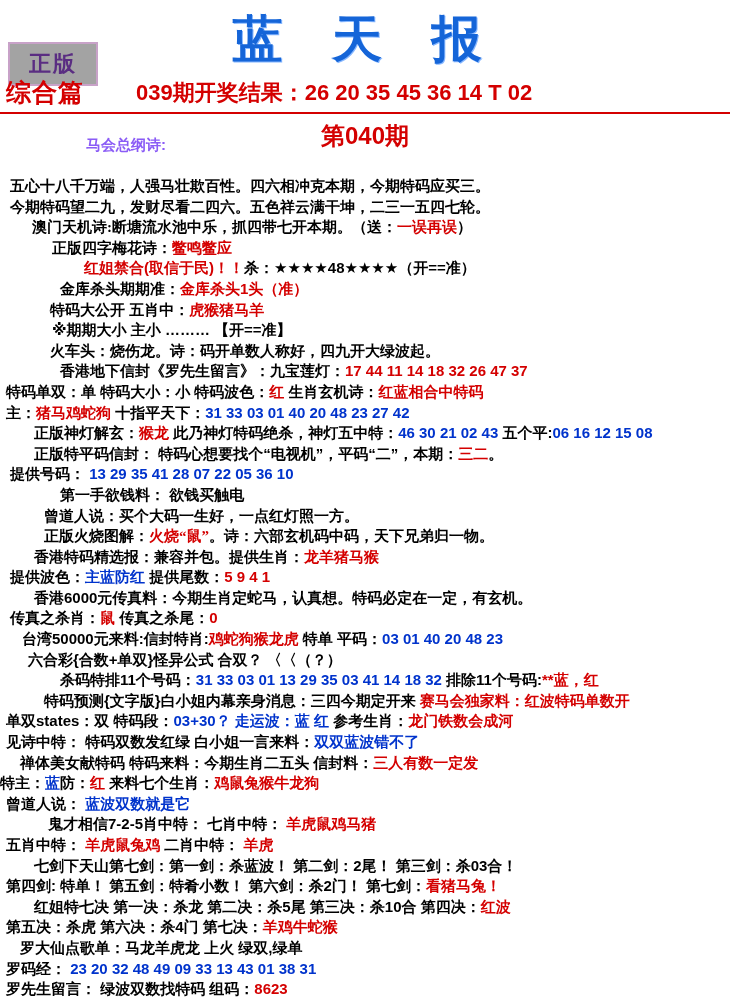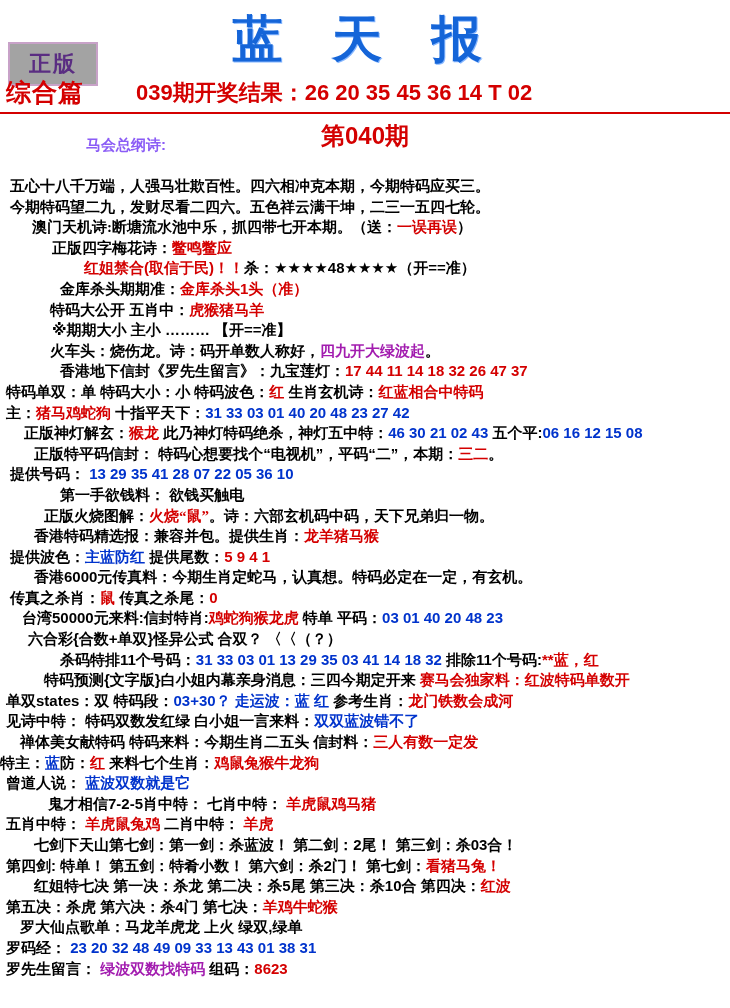--- a/index.html
+++ b/index.html
@@ -57,21 +57,21 @@
   }
   .ln{
     font-size:15px;
     line-height:20.6px;
     white-space:nowrap;
     font-weight:bold;
   }
   .c-black{color:#000;}
   .c-red{color:#d40000;}
   .c-blue{color:#0033cc;}
-  .c-green{color:#a21caf;}
+  .c-green{color:#000000;}
 </style>
 </head>
 <body>
 
 <div class="badge">正版</div>
 <div class="masthead">蓝 天 报</div>
 <div class="section-tag">综合篇</div>
 <div class="result-line">039期开奖结果：26 20 35 45 36 14 T 02</div>
 <div class="rule"></div>
 <div class="issue">第040期</div>
@@ -83,24 +83,25 @@
     <div class="ln" style="padding-left: 32px; font-family: Liberation Serif, serif;"><span class="c-black">澳门天机诗:</span><span class="c-black">断塘流水池中乐，抓四带七开本期。（送：</span><span class="c-red">一误再误</span><span class="c-black">）</span></div>
     <div class="ln" style="padding-left: 52px;"><span class="c-black">正版四字梅花诗：</span><span class="c-red">鳖鸣鳖应</span></div>
     <div class="ln" style="padding-left: 84px;"><span class="c-red">红姐禁合(取信于民)！！</span><span class="c-black">杀：</span><span class="c-black">★★★★48★★★★</span><span class="c-black">（开==准）</span></div>
     <div class="ln" style="padding-left: 60px;"><span class="c-black">金库杀头期期准：</span><span class="c-red">金库杀头1头（准）</span></div>
     <div class="ln" style="padding-left: 50px;"><span class="c-black">特码大公开  五肖中：</span><span class="c-red">虎猴猪马羊</span></div>
     <div class="ln" style="padding-left: 52px;"><span class="c-black">※期期大小   主小  ………  【开==准】</span></div>
     <div class="ln" style="padding-left: 50px;"><span class="c-black">火车头：</span><span class="c-black">烧伤龙。诗：</span><span class="c-black">码开单数人称好，</span><span class="c-green">四九开大绿波起</span><span class="c-black">。</span></div>
     <div class="ln" style="padding-left: 60px;"><span class="c-black">香港地下信封《罗先生留言》：九宝莲灯：</span><span class="c-red">17 44 11 14 18 32 26 47 37</span></div>
     <div class="ln" style="padding-left: 6px;"><span class="c-black">特码单双：单 特码大小：小 特码波色：</span><span class="c-red">红</span><span class="c-black"> 生肖玄机诗：</span><span class="c-red">红蓝相合中特码</span></div>
     <div class="ln" style="padding-left: 6px;"><span class="c-black">主：</span><span class="c-red">猪马鸡蛇狗</span><span class="c-black">   十指平天下：</span><span class="c-blue">31 33 03 01 40 20 48 23 27 42</span></div>
-    <div class="ln" style="padding-left: 24px;"><span class="c-black">正版神灯解玄：</span><span class="c-red">猴龙</span><span class="c-black">  此乃神灯特码绝杀，神灯五中特：</span><span class="c-blue">46 30 21 02 43</span><span class="c-black"> 五个平:</span><span class="c-blue">06 16 12 15 08</span></div>
+    <div class="ln" style="padding-left: 34px;"><span class="c-black">正版神灯解玄：</span><span class="c-red">猴龙</span><span class="c-black">  此乃神灯特码绝杀，神灯五中特：</span><span class="c-blue">46 30 21 02 43</span><span class="c-black"> 五个平:</span><span class="c-blue">06 16 12 15 08</span></div>
     <div class="ln" style="padding-left: 34px;"><span class="c-black">正版特平码信封：  特码心想要找个“电视机”，平码“二”，本期：</span><span class="c-red">三二</span><span class="c-black">。</span></div>
     <div class="ln" style="padding-left: 10px;"><span class="c-black">提供号码：    </span><span class="c-blue">13 29 35 41 28 07 22 05 36 10</span></div>
     <div class="ln" style="padding-left: 60px;"><span class="c-black">第一手欲钱料：  欲钱买触电</span></div>
+    <div class="ln" style="padding-left: 44px;"><span class="c-black">曾道人说：</span><span class="c-black">买个大码一生好，一点红灯照一方。</span></div>
     <div class="ln" style="padding-left: 44px; font-family: Liberation Serif, serif;"><span class="c-black">正版火烧图解：</span><span class="c-red">火烧“鼠”</span><span class="c-black">。诗：六部玄机码中码，天下兄弟归一物。</span></div>
     <div class="ln" style="padding-left: 34px;"><span class="c-black">香港特码精选报：</span><span class="c-black">兼容并包。</span><span class="c-black">提供生肖：</span><span class="c-red">龙羊猪马猴</span></div>
     <div class="ln" style="padding-left: 10px;"><span class="c-black">提供波色：</span><span class="c-blue">主蓝防红</span><span class="c-black"> 提供尾数：</span><span class="c-red">5 9 4 1</span></div>
     <div class="ln" style="padding-left: 34px;"><span class="c-black">香港6000元传真料：今期生肖定蛇马，认真想。特码必定在一定，有玄机。</span></div>
     <div class="ln" style="padding-left: 10px;"><span class="c-black">传真之杀肖：</span><span class="c-red">鼠</span><span class="c-black"> 传真之杀尾：</span><span class="c-red">0</span></div>
     <div class="ln" style="padding-left: 22px;"><span class="c-black">台湾50000元来料:信封特肖:</span><span class="c-red">鸡蛇狗猴龙虎</span><span class="c-black">   特单 平码：</span><span class="c-blue">03 01 40 20 48 23</span></div>
     <div class="ln" style="padding-left: 28px;"><span class="c-black">六合彩{合数+单双}怪异公式  合双？   〈〈（？）</span></div>
     <div class="ln" style="padding-left: 60px;"><span class="c-black">杀码特排11个号码：</span><span class="c-blue">31 33 03 01 13 29 35 03 41 14 18 32</span><span class="c-black">   排除11个号码:</span><span class="c-red">**蓝，红</span></div>
     <div class="ln" style="padding-left: 44px;"><span class="c-black">特码预测{文字版}白小姐内幕亲身消息：三四今期定开来   </span><span class="c-red">赛马会独家料：红波特码单数开</span></div>
     <div class="ln" style="padding-left: 6px;"><span class="c-black">单双states：双  特码段：</span><span class="c-blue">03+30？ 走运波：蓝 红</span><span class="c-black">   参考生肖：</span><span class="c-red">龙门铁数会成河</span></div>

